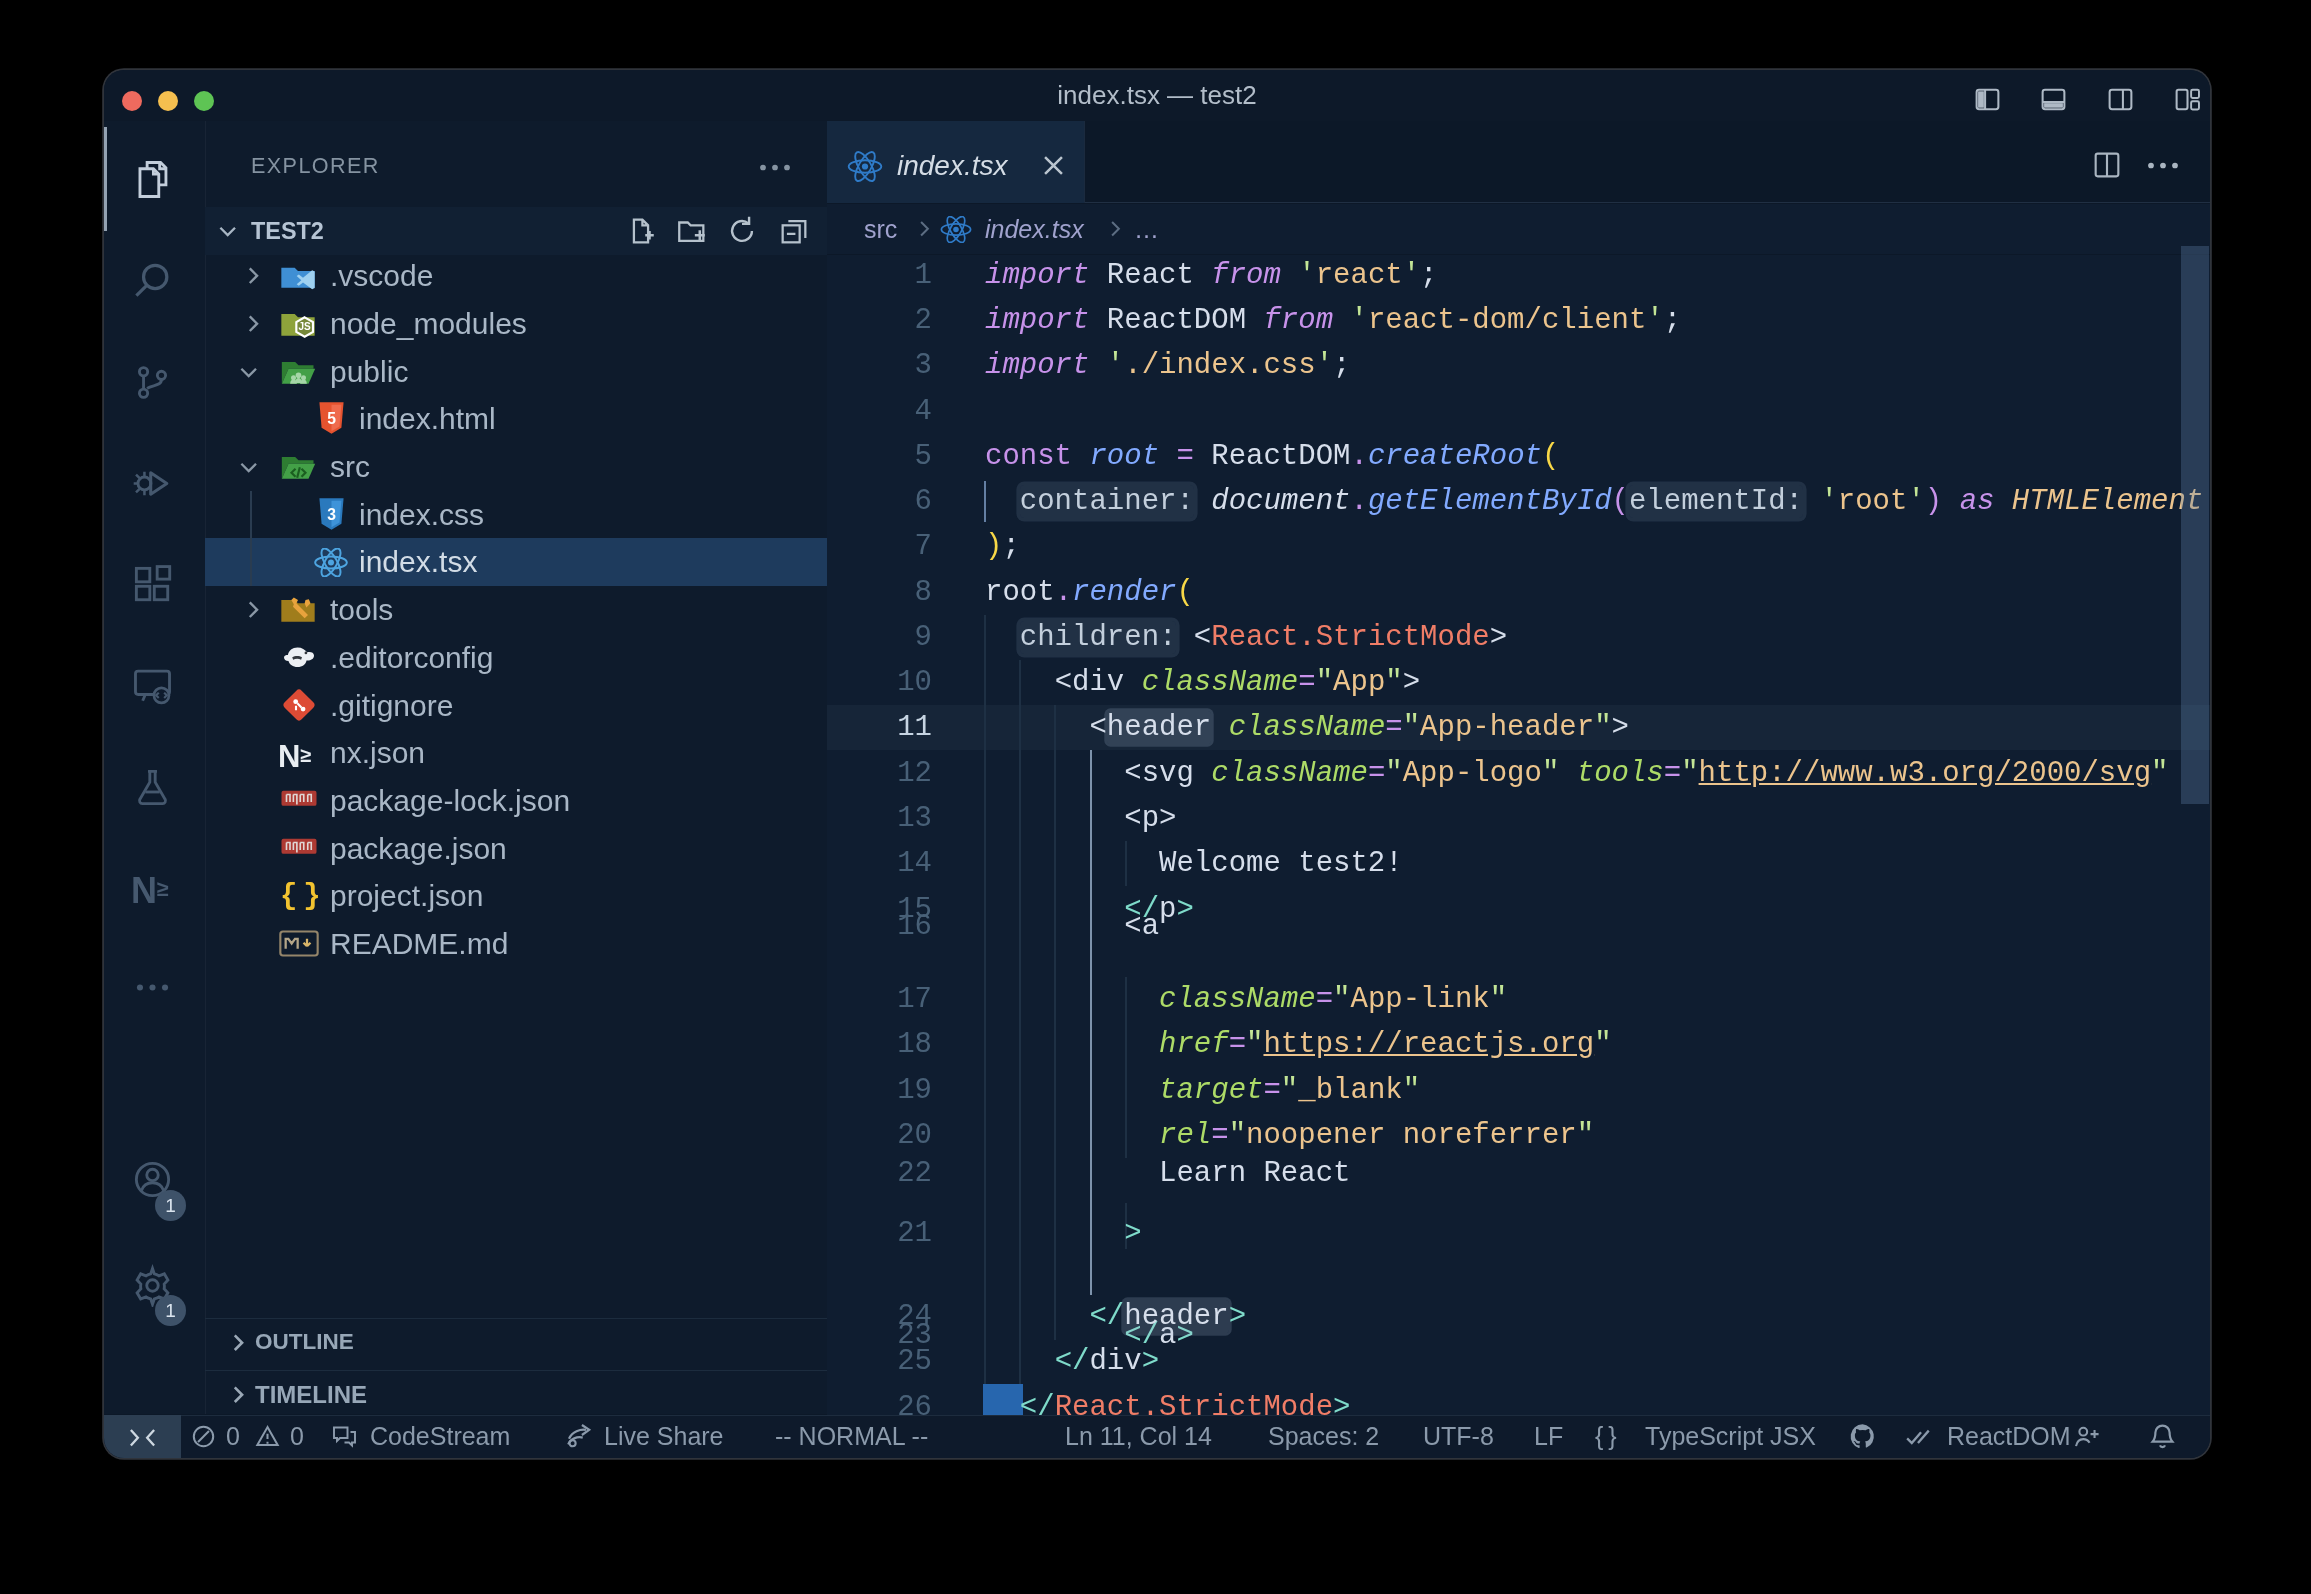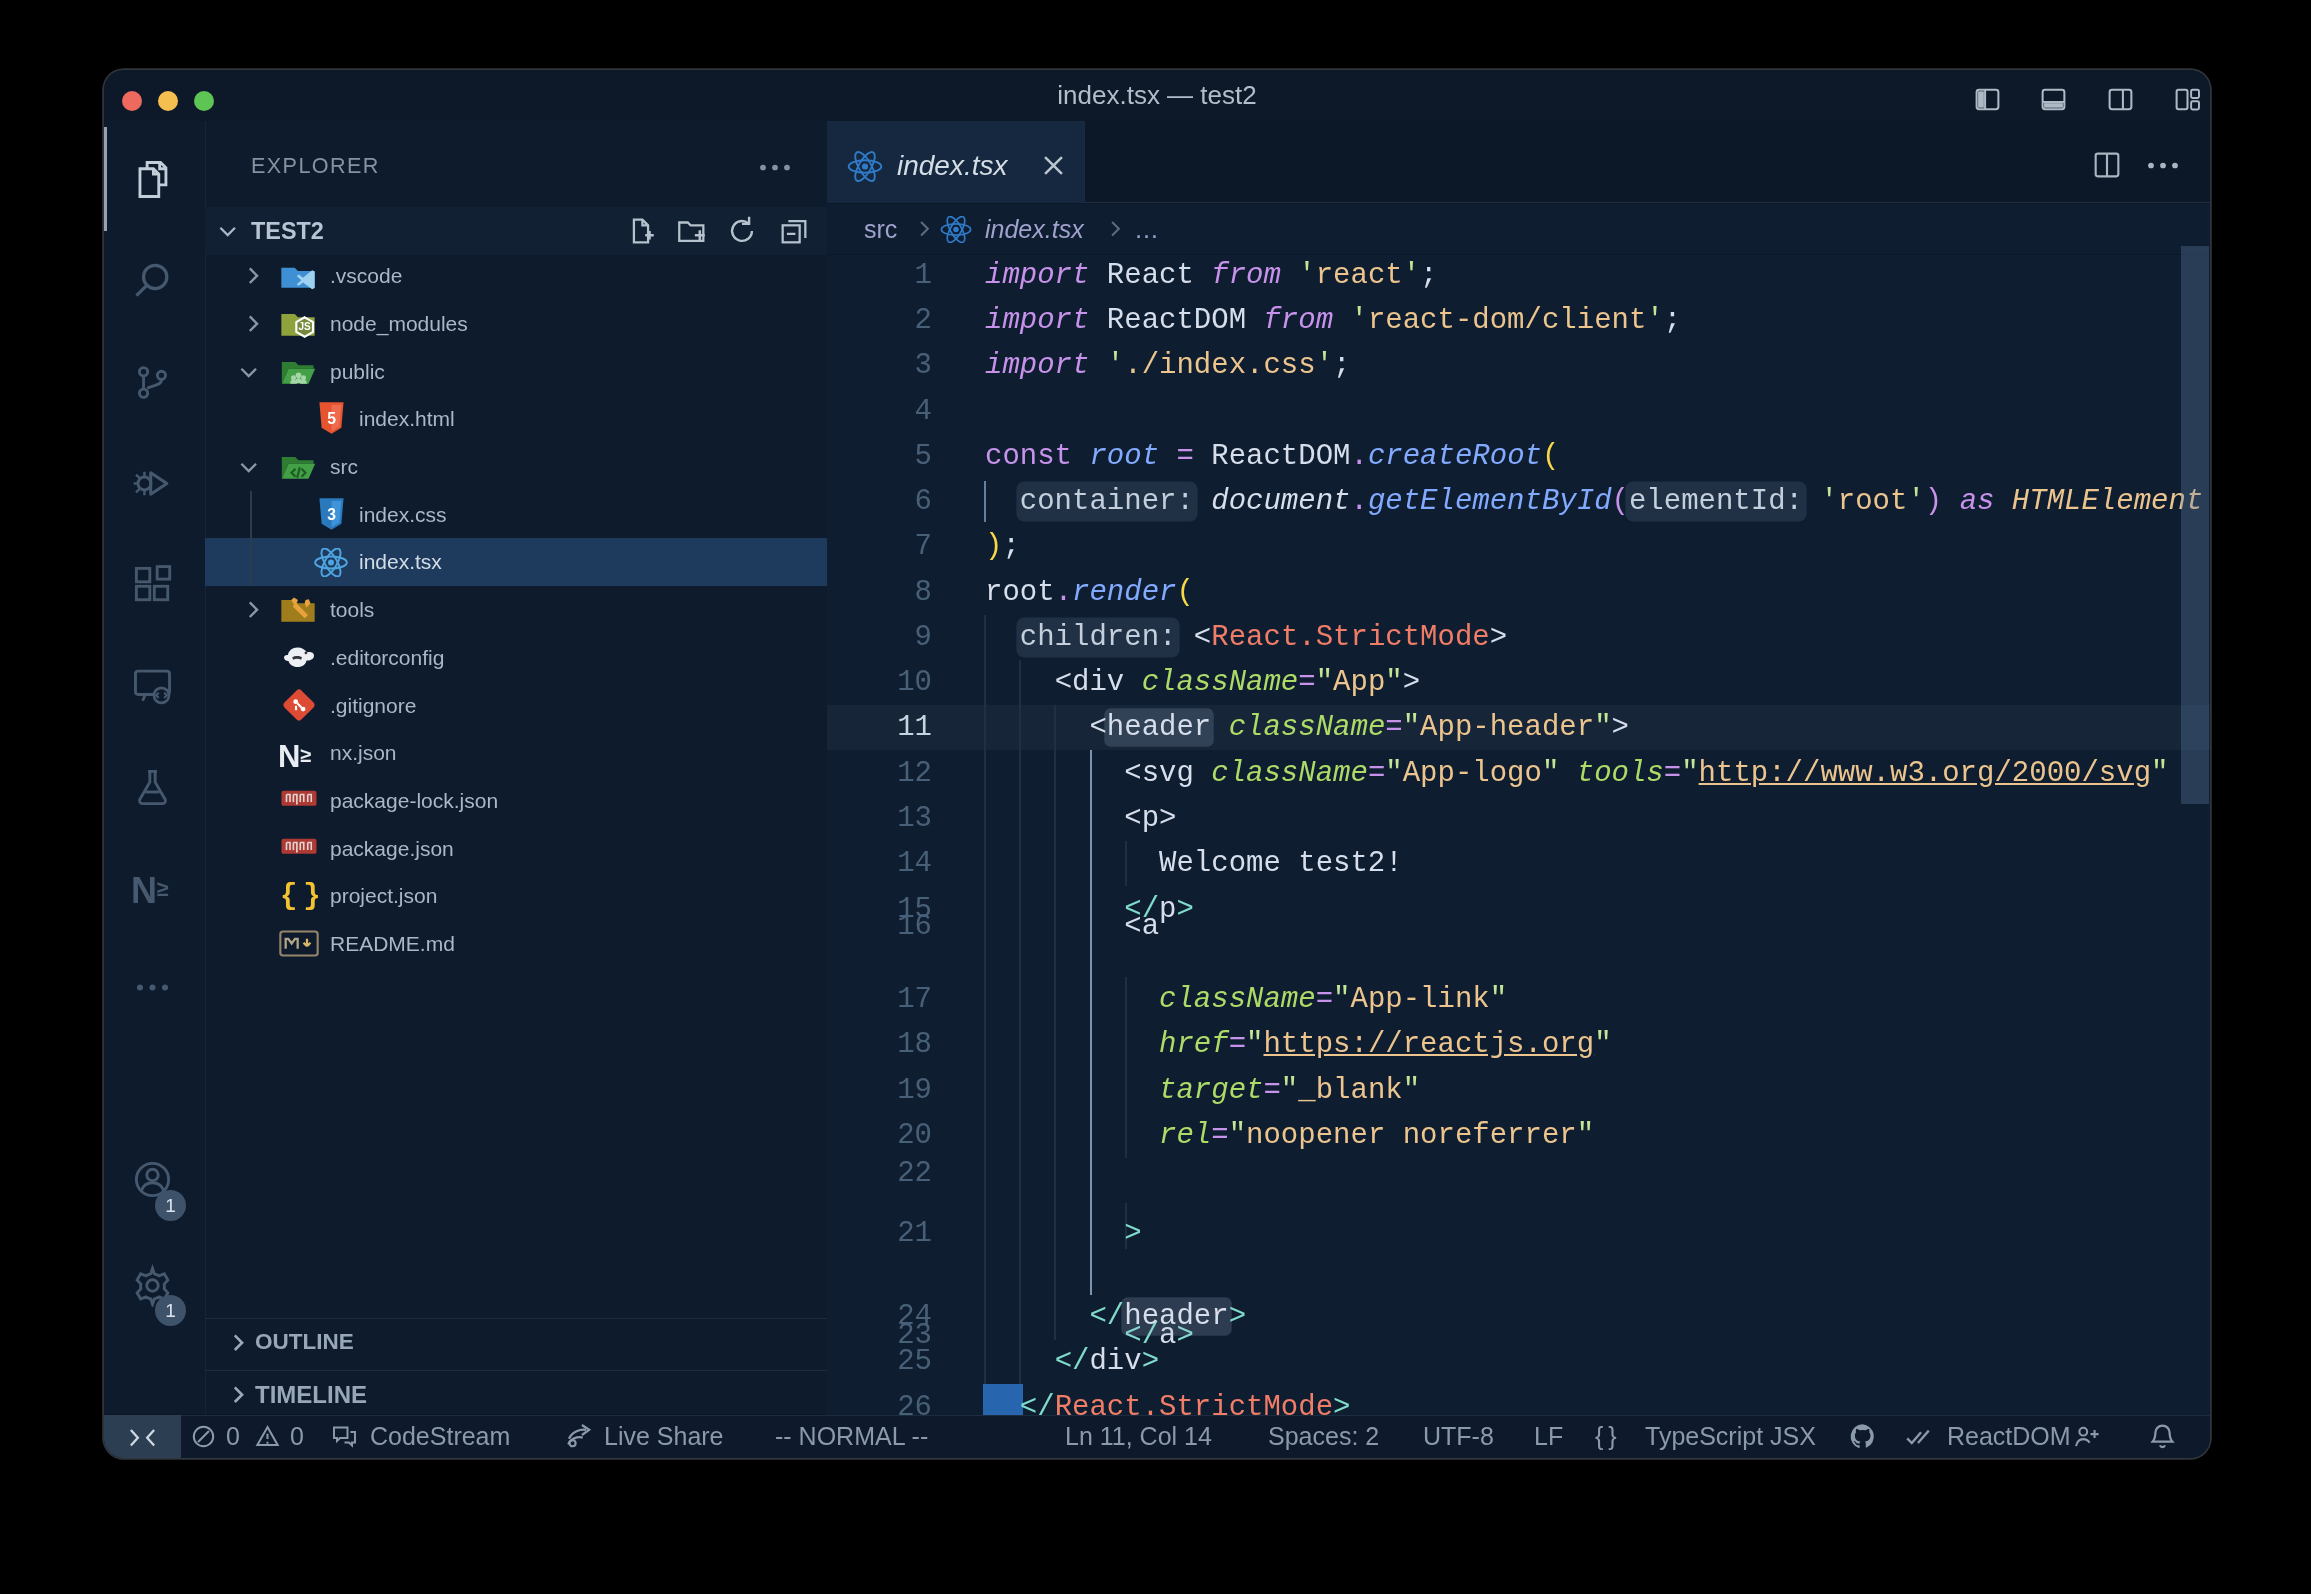--- a/index.html
+++ b/index.html
@@ -16,21 +16,21 @@
          color:#b2bdc9;font-size:26px}
   
   .activity{position:absolute;left:0;top:51px;width:101px;height:1293px;background:#0e1b2c}
   .act{position:absolute;left:27px;width:43px;height:43px}
   .badge{position:absolute;width:31px;height:31px;border-radius:50%;background:#3e5269;color:#dbe4ee;
          font-size:19px;text-align:center;line-height:31px}
   
   .sidebar{position:absolute;left:101px;top:51px;width:622px;height:1293px;background:#0e1b2c}
   .sbhead{position:absolute;left:147px;top:83px;color:#8593a1;font-size:21.6px;letter-spacing:1.4px}
   .row{position:absolute;left:101px;width:622px;height:48px}
-  .rowlab{position:absolute;top:0;height:48px;line-height:48px;color:#a9b7c6;font-size:21px}
+  .rowlab{position:absolute;top:0;height:48px;line-height:48px;color:#a9b7c6;font-size:30px}
   .chev{position:absolute;top:11.7px;width:23.4px;height:23.4px}
   .ficon{position:absolute}
   
   .tabstrip{position:absolute;left:723px;top:51px;width:1383px;height:82px;background:#0c1828;
             border-bottom:0.9px solid #202f43}
   .tab{position:absolute;left:723px;top:51px;width:258px;height:82px;background:#15283f;border-right:0.9px solid #1b2a3e}
   .breadcrumb{position:absolute;left:723px;top:134px;width:1383px;height:50px;background:#0f1d30;
               color:#a0a2cd;font-size:25px;line-height:50px}
   .editor{position:absolute;left:723px;top:185px;width:1383px;height:1160px;background:#0f1d30}
   .ln{position:absolute;left:723px;width:1383px;height:46px;font-family:"Liberation Mono",monospace;
@@ -474,20 +474,21 @@
     <div class="ln" style="top:1043px">
         <span class="num">20</span>
         <span class="code">          <span class="a">rel</span><span class="d">=</span><span class="q">"</span><span class="s">noopener noreferrer</span><span class="q">"</span></span>
       </div>
     <div class="ln" style="top:1141px">
         <span class="num">21</span>
         <span class="code">        <span class="t">&gt;</span></span>
       </div>
     <div class="ln" style="top:1081px">
         <span class="num">22</span>
+        <span class="code">          <span class="w">Learn React</span></span>
       </div>
     <div class="ln" style="top:1243px">
         <span class="num">23</span>
         <span class="code">        <span class="t">&lt;/</span><span class="w">a</span><span class="t">&gt;</span></span>
       </div>
     <div class="ln" style="top:1224px">
         <span class="num">24</span>
         <span class="code">      <span class="t">&lt;/</span><span class="w hlw">header</span><span class="t">&gt;</span></span>
       </div>
     <div class="ln" style="top:1269px">

